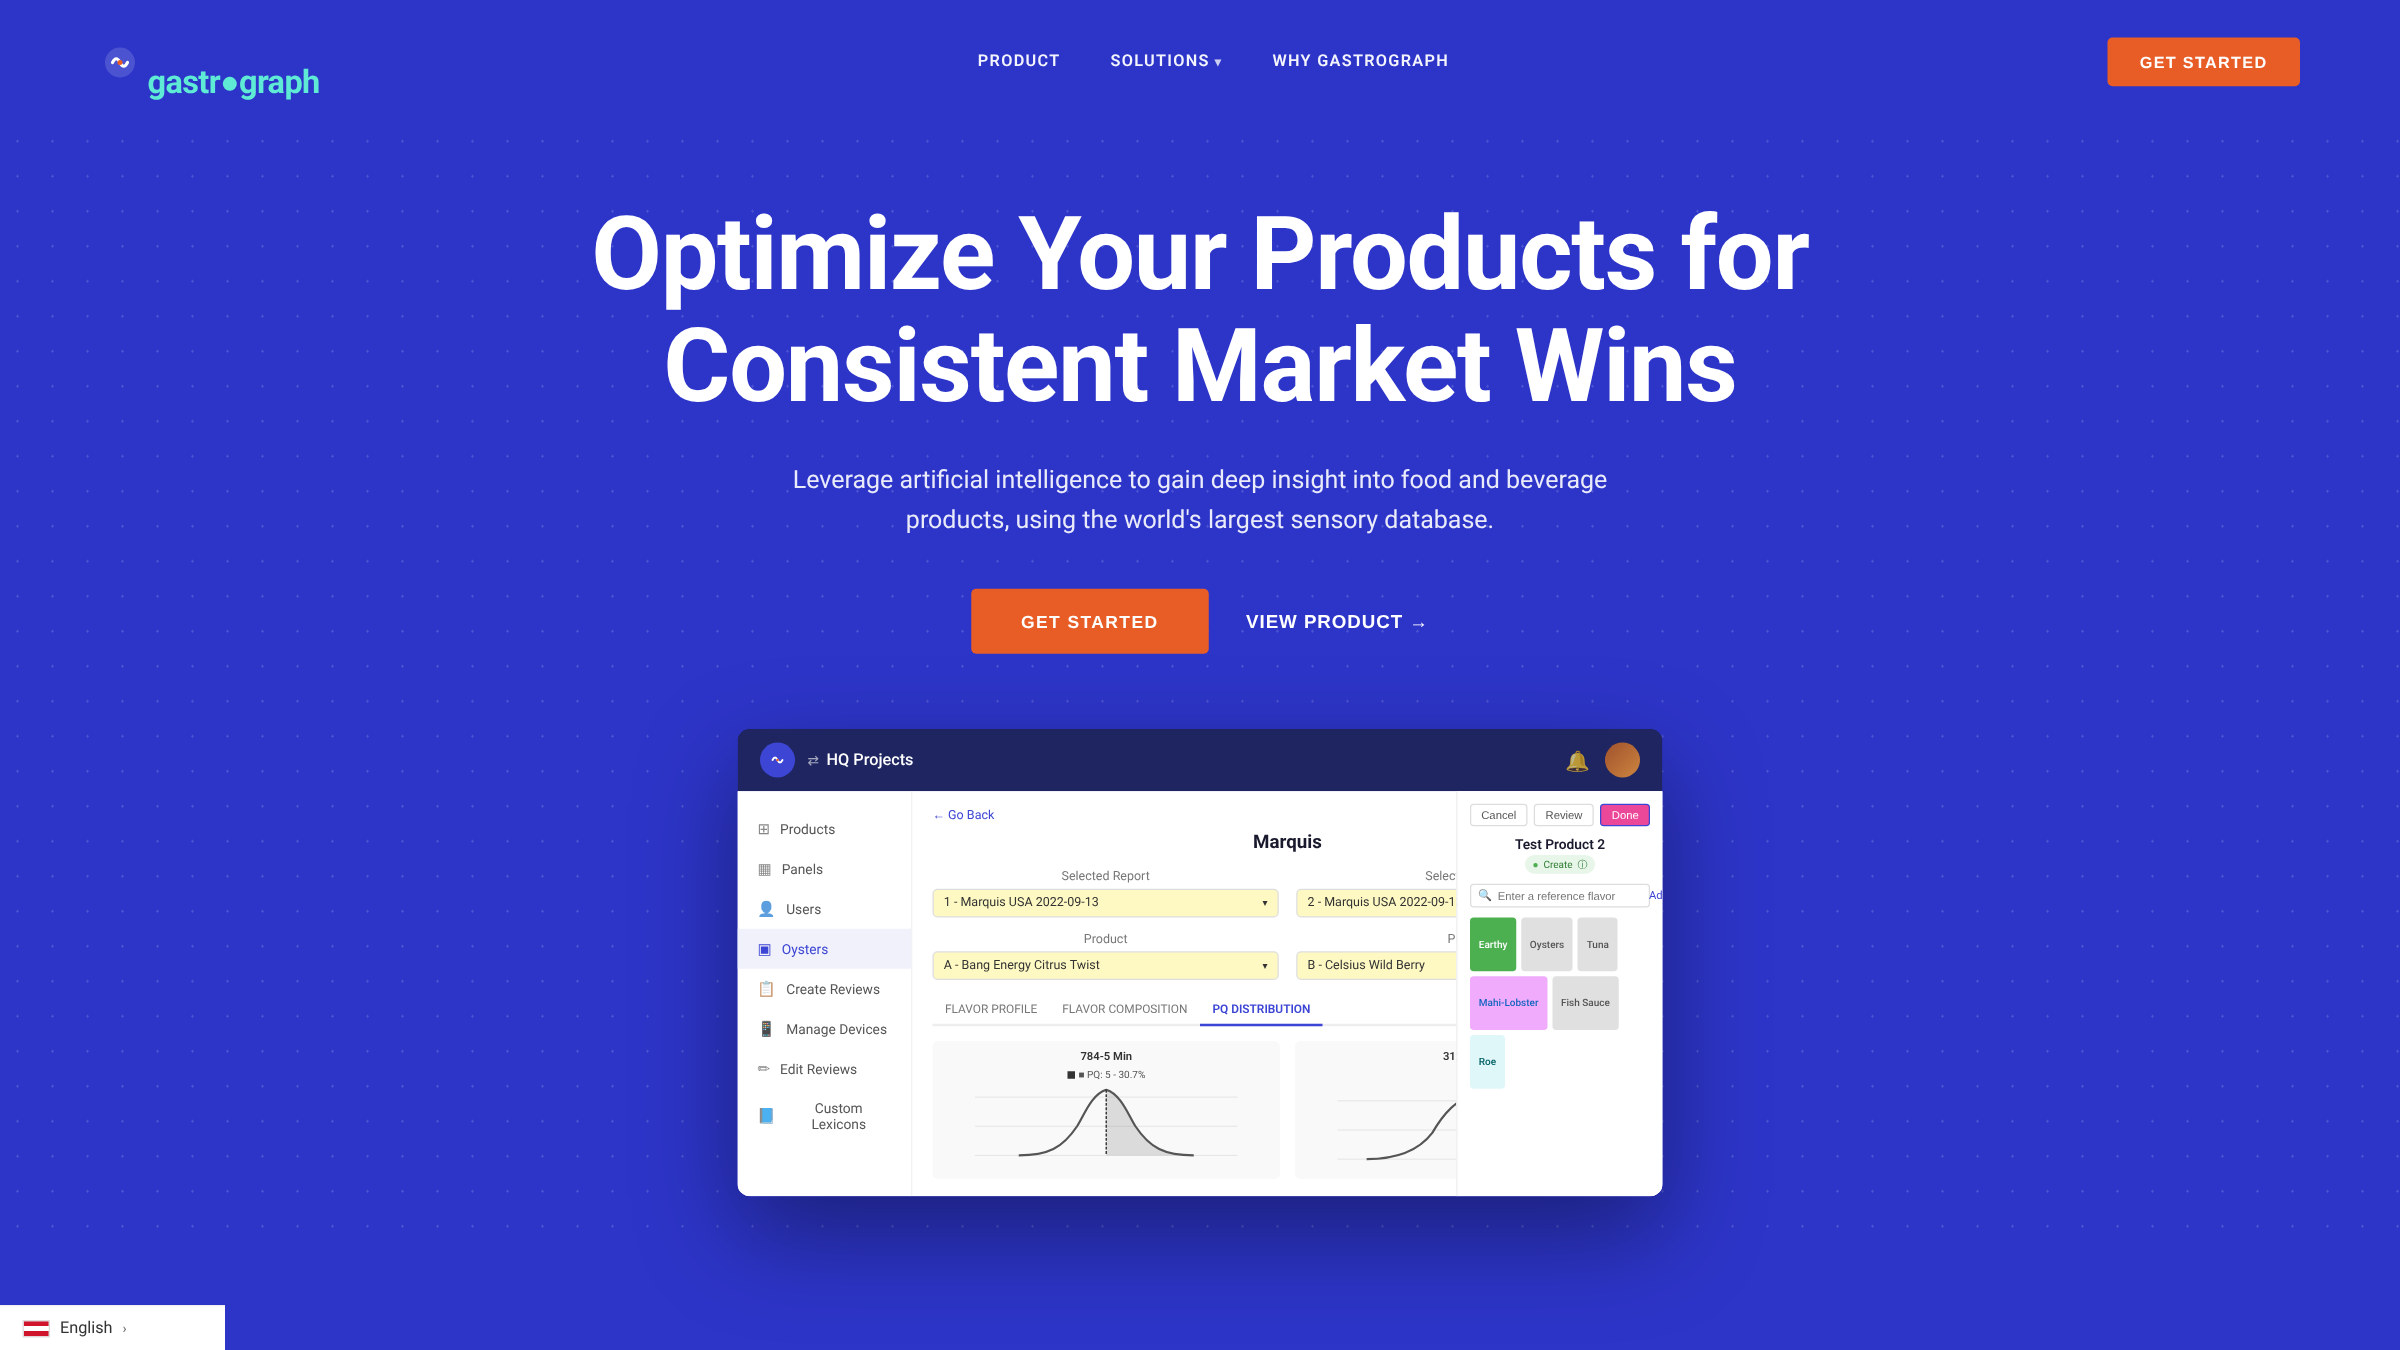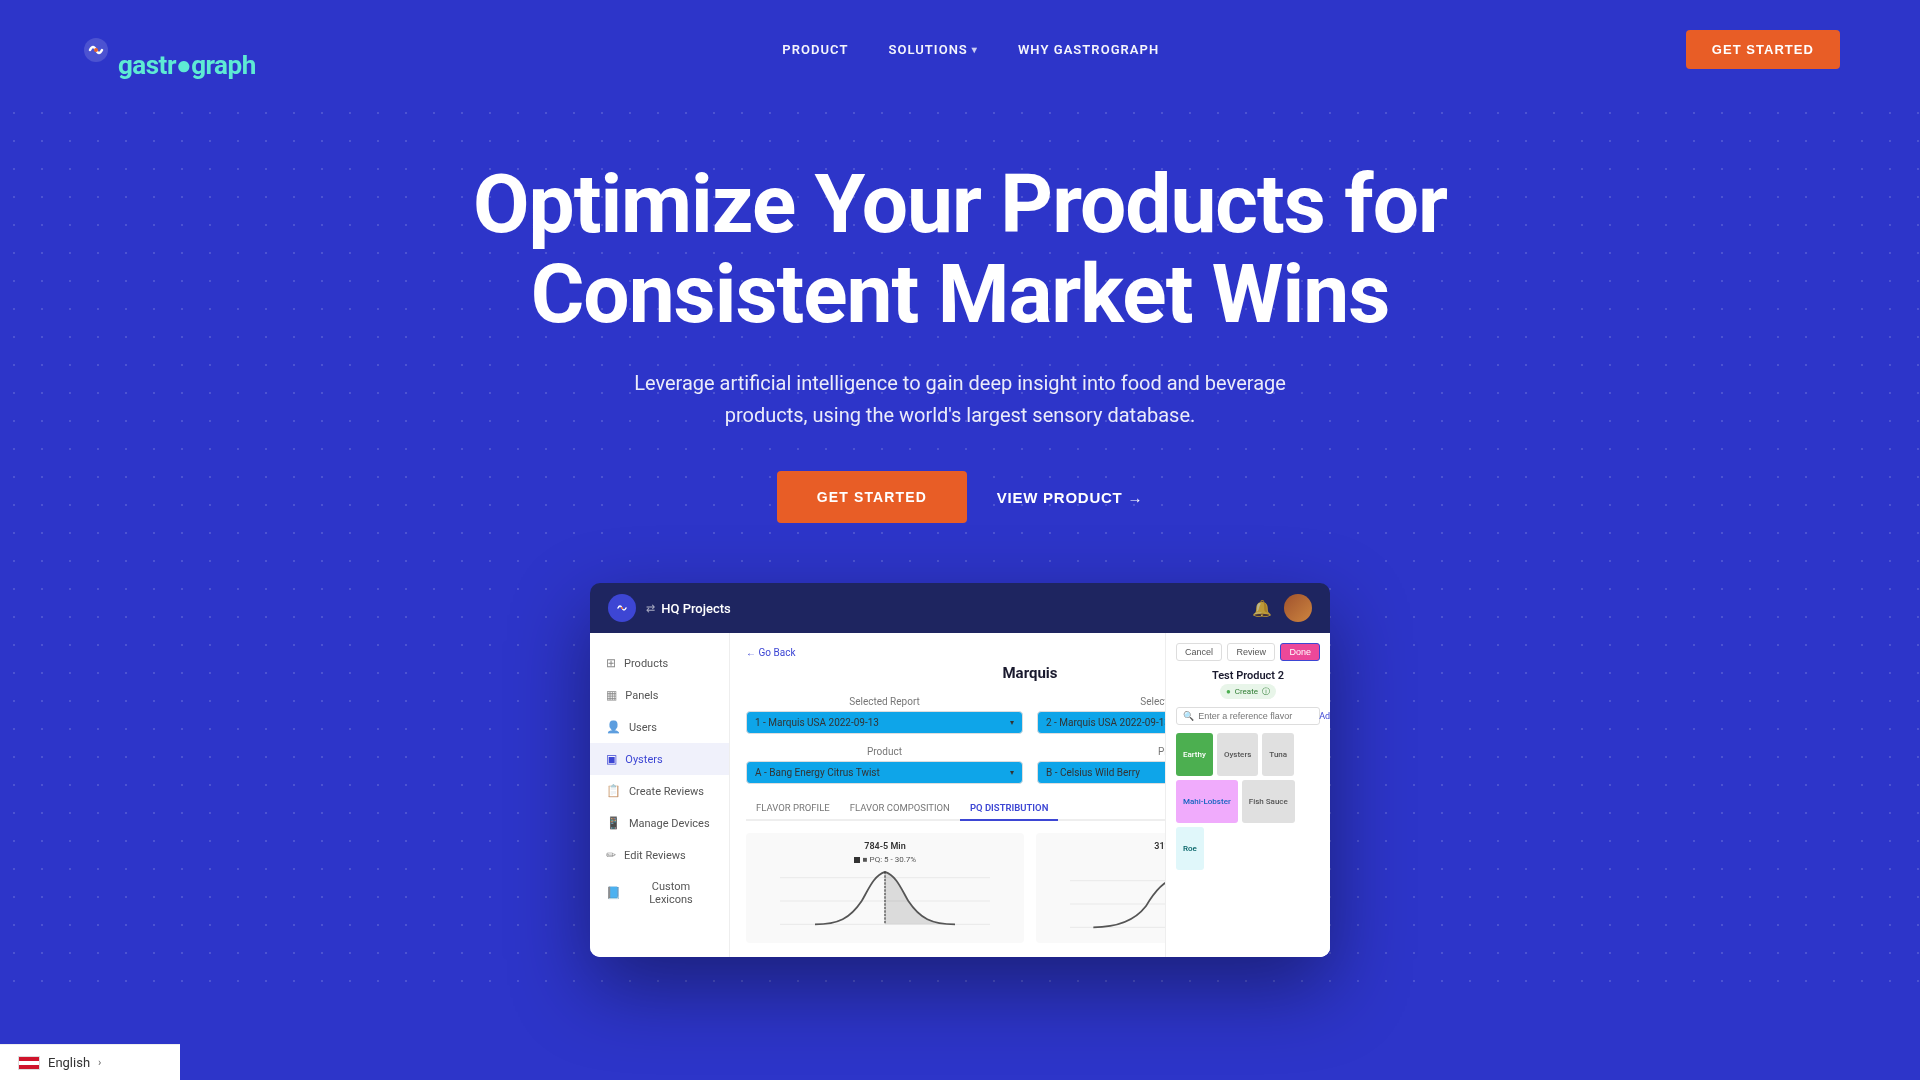--- a/index.html
+++ b/index.html
@@ -264,21 +264,21 @@
     .dash-form-group {
       flex: 1;
     }
     .dash-form-label {
       font-size: 10px;
       color: #777;
       margin-bottom: 4px;
     }
     .dash-form-select {
       width: 100%;
-      background: #0ea5e9;
+      background: #fef9c3;
       border: 1px solid #ddd;
       border-radius: 4px;
       padding: 5px 8px;
       font-size: 10px;
       color: #333;
       display: flex;
       align-items: center;
       justify-content: space-between;
     }
     .dash-tabs {

